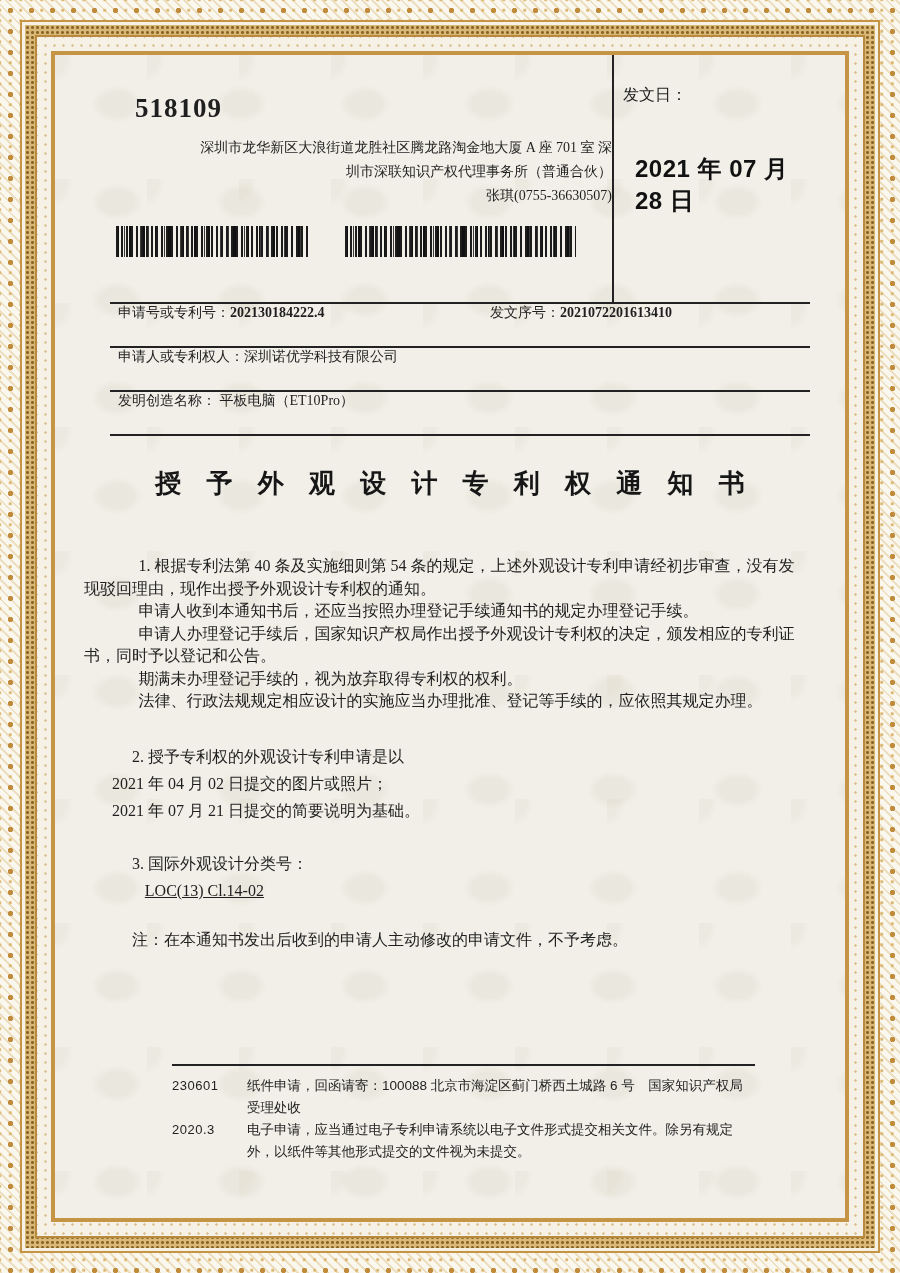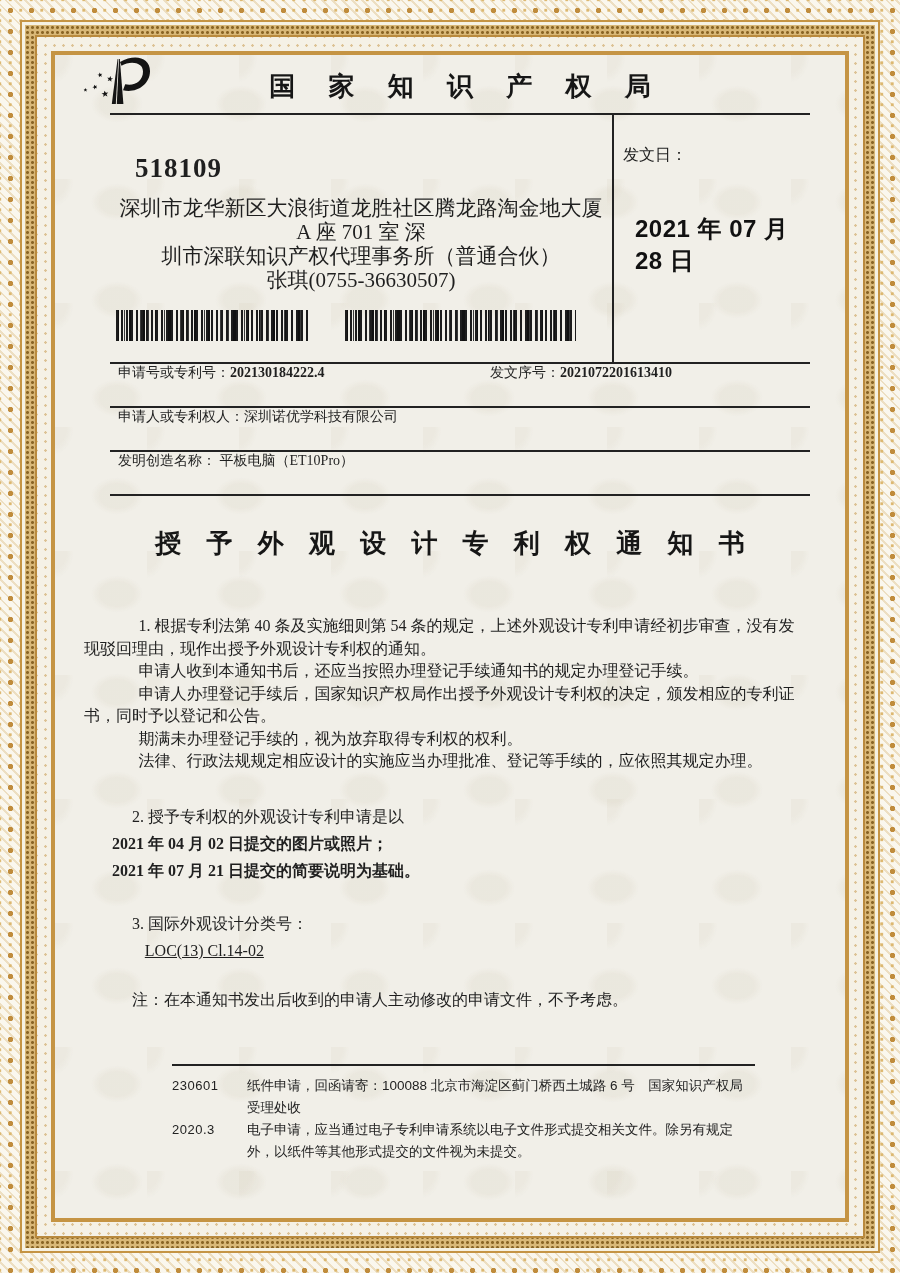--- a/index.html
+++ b/index.html
@@ -41,21 +41,21 @@
   .logo{position:absolute;left:-33px;top:0;width:105px;height:56px;}
   .agency{position:absolute;left:0;right:0;top:14px;text-align:center;
       font-family:"Liberation Sans","DejaVu Sans",sans-serif;font-weight:700;
       font-size:26px;letter-spacing:13px;text-indent:13px;color:#161616;}
 
   
   .head-table{display:flex;border-bottom:2px solid #222;height:247px;}
   .ht-left{width:502px;flex:0 0 502px;}
   .ht-right{flex:1;border-left:2px solid #222;padding:30px 0 5px 9px;}
   .zipcode{margin:38px 0 0 25px;font-size:27px;font-weight:700;letter-spacing:1px;}
-  .addr{margin-top:12px;text-align:center;font-size:21px;line-height:24px;}
+  .addr{margin-top:12px;text-align:right;font-size:14px;line-height:24px;}
   .barcodes{display:flex;margin:18px 0 0 6px;}
   .barcode{height:31px;background:
       repeating-linear-gradient(90deg,#1c1c1c 0 2px,rgba(0,0,0,0) 2px 5px),
       repeating-linear-gradient(90deg,#3a3a3a 0 1px,rgba(0,0,0,0) 1px 8px),
       repeating-linear-gradient(90deg,#111 0 3px,rgba(0,0,0,0) 3px 13px);}
   .bc1{width:192px;}
   .bc2{width:231px;margin-left:37px;}
   .date-label{font-size:16px;}
   .date-value{margin-top:47px;font-family:"Liberation Sans","DejaVu Sans",sans-serif;
       font-weight:700;font-size:24px;letter-spacing:.5px;color:#111;margin-left:12px;}
@@ -73,21 +73,21 @@
       font-size:26px;letter-spacing:9px;text-indent:9px;color:#161616;}
 
   
   .body{margin:54px 35px 0 29px;font-size:16px;}
   .s1 p{margin:0;line-height:22.5px;text-indent:3.4em;}
   .s2{margin-top:30px;}
   .s2 p,.s3 p,.note p{margin:0;line-height:27px;}
   .s3{margin-top:26px;}
   .note{margin-top:22px;}
   .ind-3{text-indent:3em;}
-  .ind-17{text-indent:1.75em;font-weight:bold;}
+  .ind-17{text-indent:1.75em;}
   .ind-38{text-indent:3.8em;text-decoration:underline;}
 
   
   .footer{position:absolute;left:62px;right:55px;bottom:55px;}
   .f-in{margin:0 35px 0 55px;border-top:2px solid #222;padding-top:9px;
       font-family:"Liberation Sans","DejaVu Sans",sans-serif;font-size:13.5px;color:#222;}
   .f-grid{display:grid;grid-template-columns:75px 1fr;column-gap:0;row-gap:0;line-height:22px;}
   .f-code{font-size:13px;letter-spacing:.5px;}
 </style>
 </head>
@@ -98,39 +98,20 @@
   <div class="ring r1"></div>
   <div class="ring r2"></div>
   <div class="ring r3"></div>
   <div class="ring r4"></div>
   <div class="ring r5"></div>
   <div class="ring r6"></div>
   <div class="ring r7"></div>
 
   <div class="paper">
 
-    <div class="hdr">
-      <svg class="logo" viewBox="0 0 105 56" aria-hidden="true">
-        <defs>
-          <path id="st" d="M0,-1 L0.294,-0.309 1,-0.309 0.427,0.118 0.618,0.809 0,0.382 -0.618,0.809 -0.427,0.118 -1,-0.309 -0.294,-0.309 Z" fill="#141414"></path>
-        </defs>
-
-        <path d="M43,7 C58,-1.5 73,2.5 73,16 C73,30.5 58,38.5 46,35.2 L48.2,29.3 C57.5,31.5 66,26 66,16.5 C66,7 53,5.5 44.5,10.8 Z" fill="#141414"></path>
-
-        <polygon points="40.6,4 41.3,4 38.8,49 34.8,49" fill="#141414"></polygon>
-        <polygon points="42,4 42.8,4 46.4,49 39.8,49" fill="#141414"></polygon>
-
-        <use href="#st" transform="translate(23,20) scale(2.5) rotate(-12)"></use>
-        <use href="#st" transform="translate(33,24) scale(3) rotate(10)"></use>
-        <use href="#st" transform="translate(18,32) scale(2.5) rotate(-20)"></use>
-        <use href="#st" transform="translate(8.5,35) scale(2) rotate(8)"></use>
-        <use href="#st" transform="translate(28,39) scale(3.4) rotate(-8)"></use>
-      </svg>
-      <div class="agency">国 家 知 识 产 权 局</div>
-    </div>
 
     <div class="inner">
 
       <div class="head-table">
         <div class="ht-left">
           <div class="zipcode">518109</div>
           <div class="addr">
             <div>深圳市龙华新区大浪街道龙胜社区腾龙路淘金地大厦 A 座 701 室 深</div>
             <div>圳市深联知识产权代理事务所（普通合伙）</div>
             <div>张琪(0755-36630507)</div>

